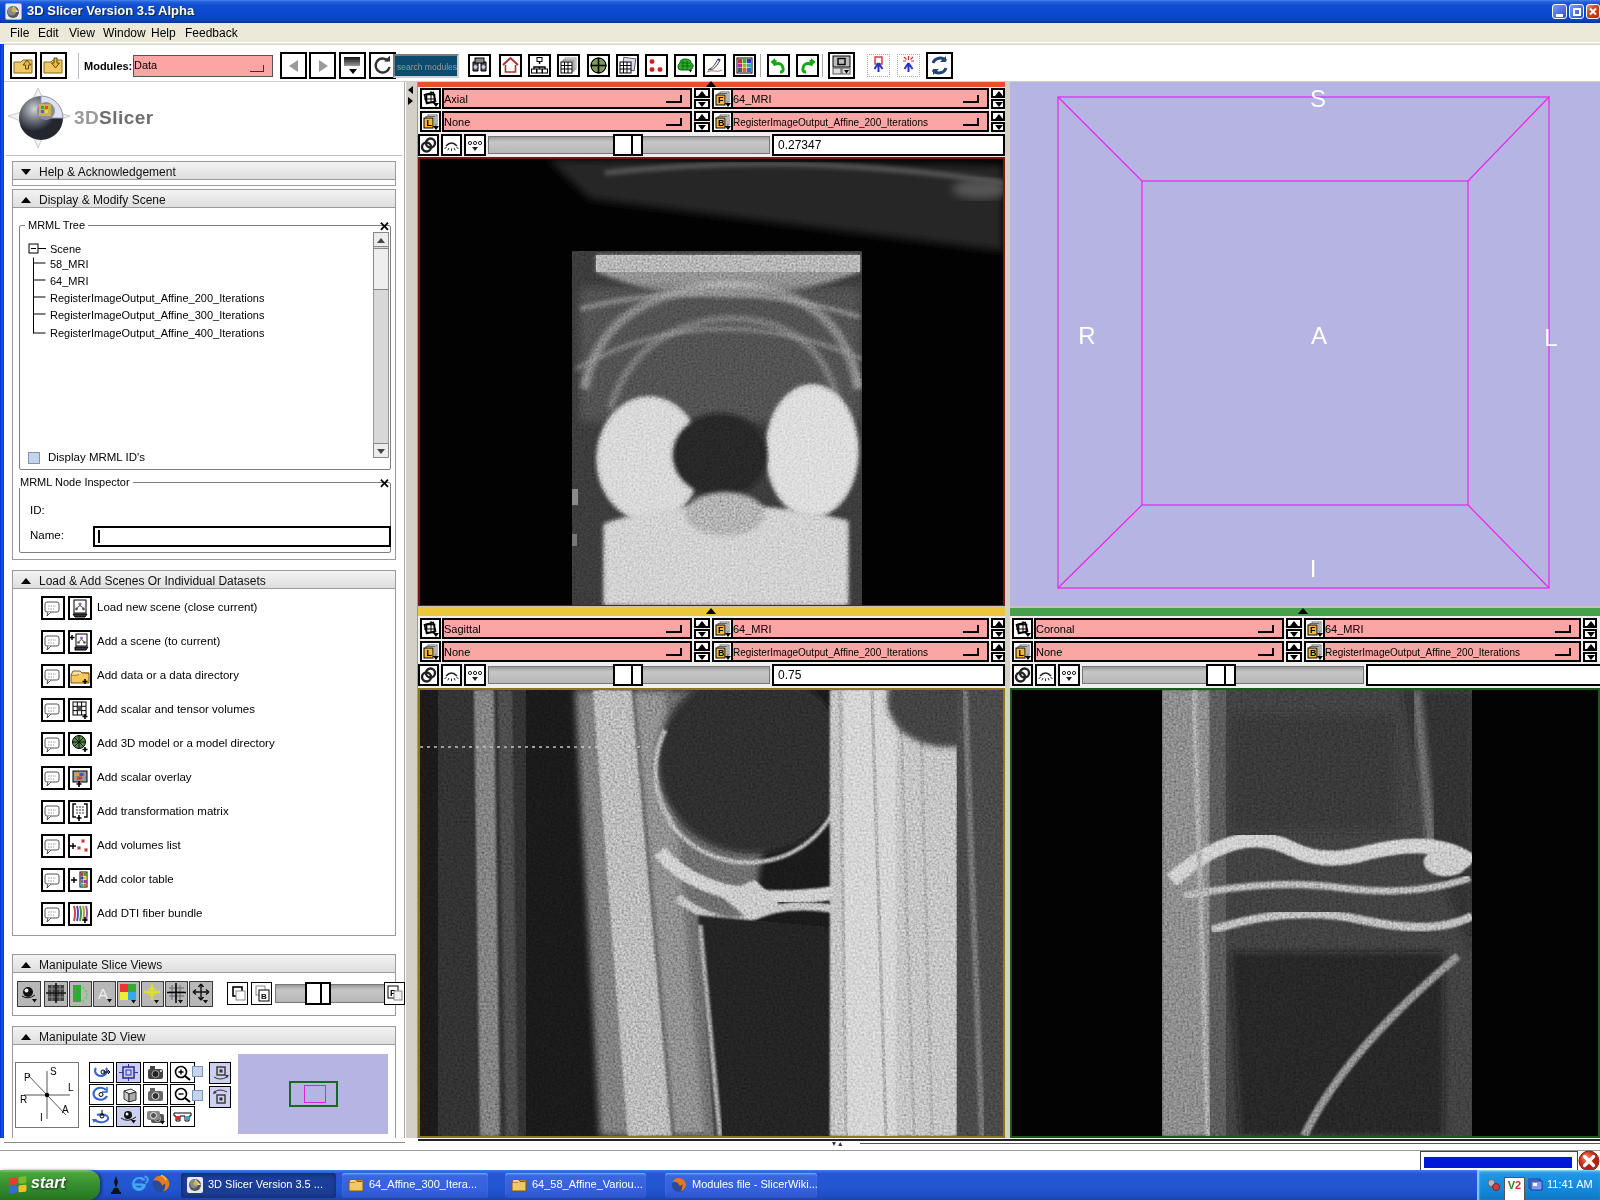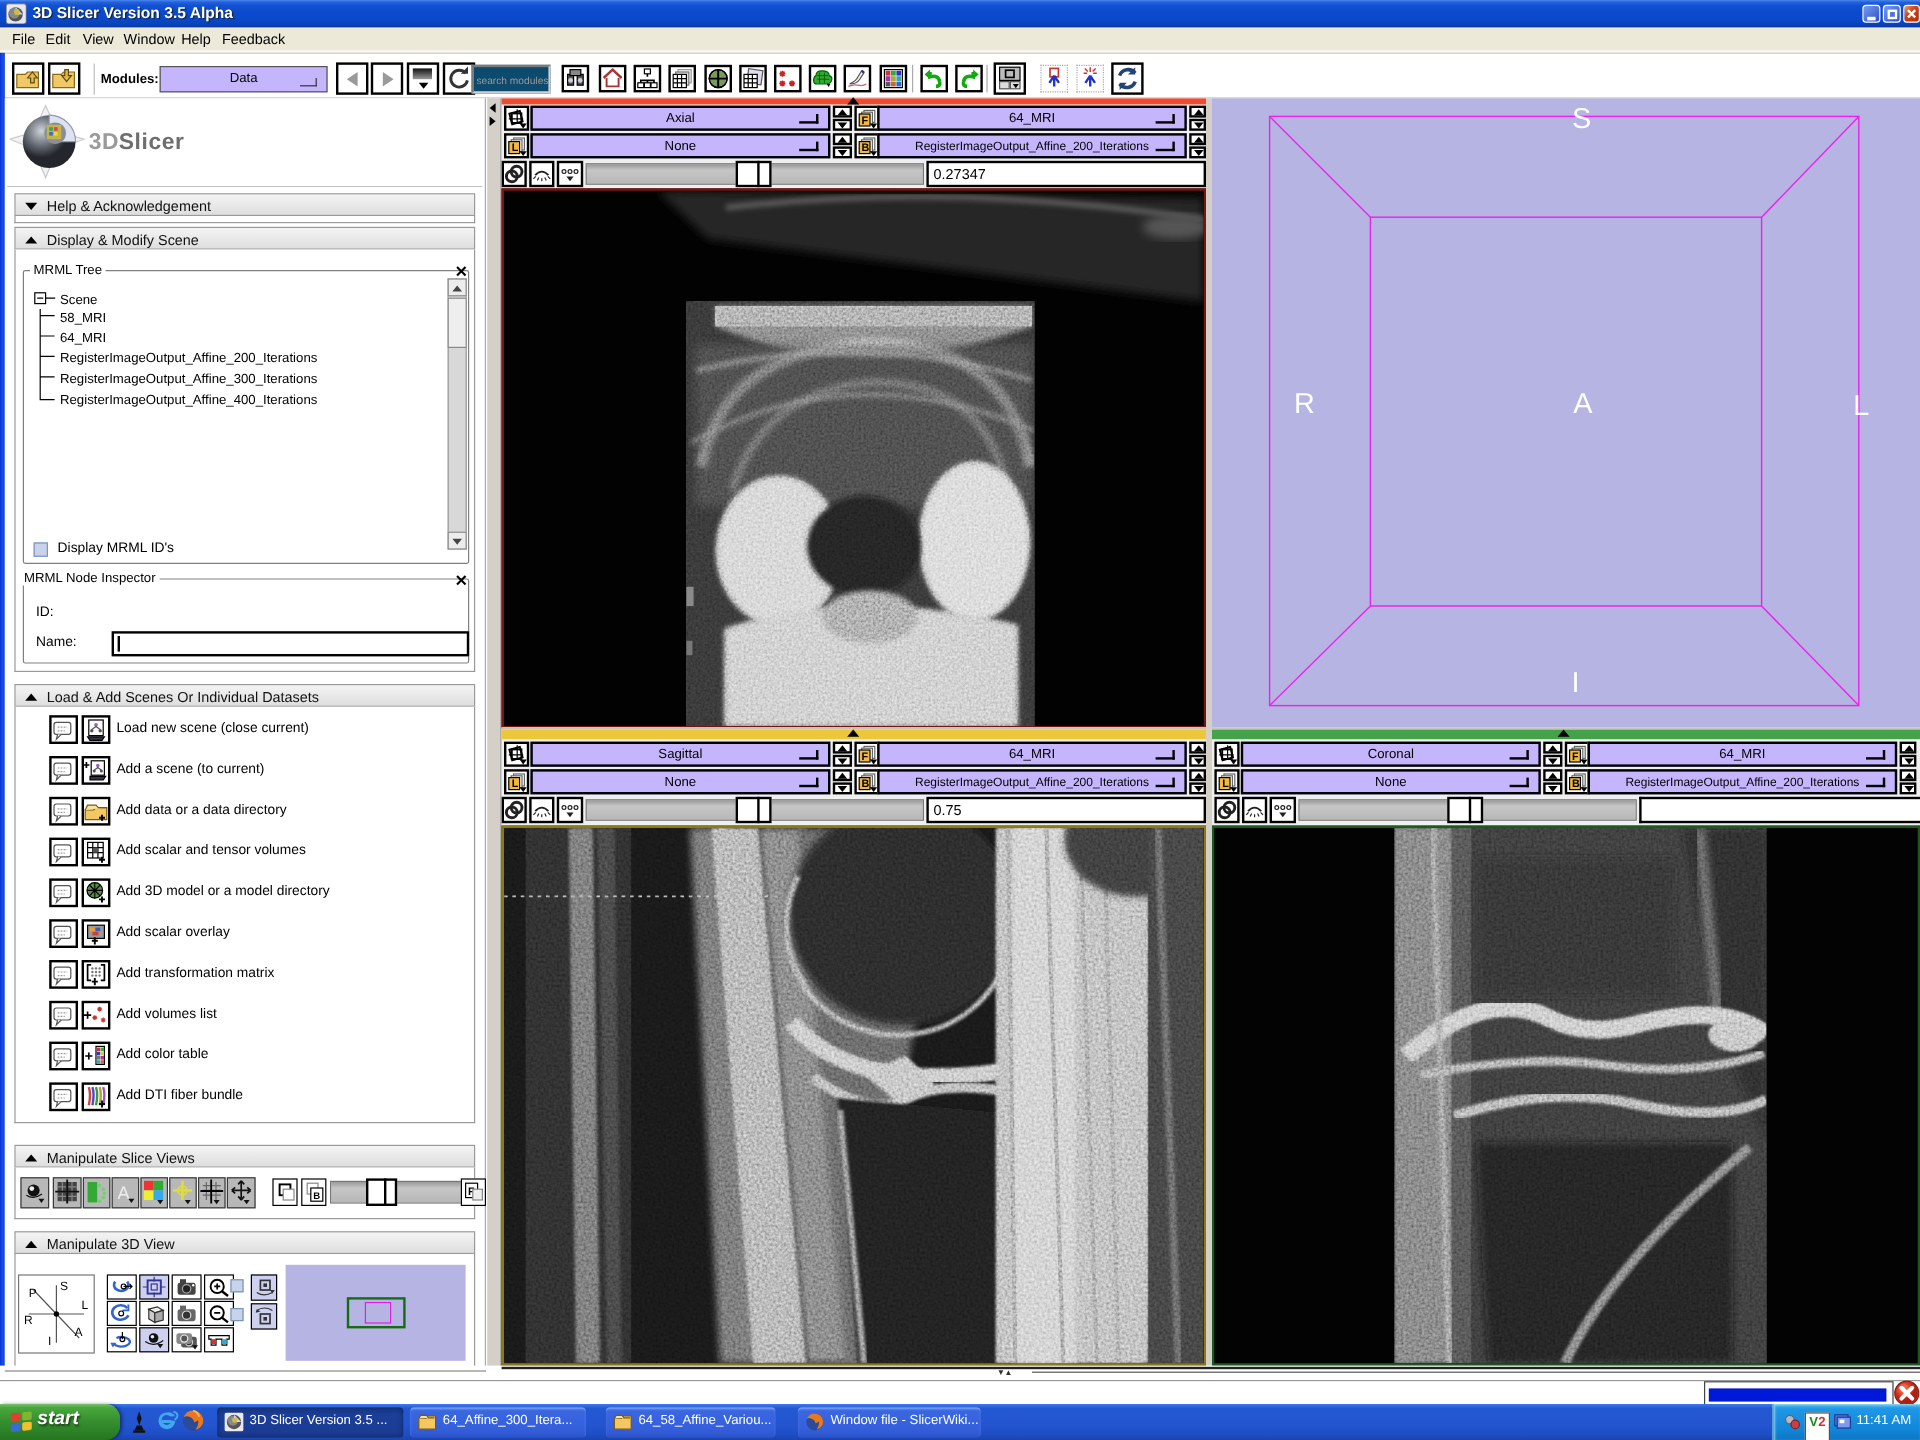--- a/index.html
+++ b/index.html
@@ -19,21 +19,21 @@
 .hdr .txt{position:absolute;left:26px;top:3px}
 .tri-d{border-left:5px solid transparent;border-right:5px solid transparent;border-top:6px solid #000}
 .tri-u{border-left:5px solid transparent;border-right:5px solid transparent;border-bottom:6px solid #000}
 .body{left:8px;width:384px;background:#fff;border:1px solid #9a9a9a;border-top:none}
 .gbox{border:1px solid #808080;border-radius:2px}
 .glabel{background:#fff;font-size:11px;padding:0 3px;color:#000}
 .xbtn{font-size:13px;font-weight:bold;color:#000;font-family:"Liberation Sans",sans-serif}
 #splitter{left:405px;top:82px;width:13px;height:1058px;background:#d4d0c8;border-left:1px solid #fff;border-right:1px solid #999}
 .vsplit{left:1005px;top:82px;width:5px;height:1056px;background:#d4d0c8}
 .ctl{background:#efefef}
-.combo{background:#c4b5fd;border:2px solid #000;font-size:11px;text-align:center;color:#000}
+.combo{background:#fca5a5;border:2px solid #000;font-size:11px;text-align:left;color:#000}
 .cglyph{position:absolute;right:8px;bottom:4px;width:16px;height:8px;border-bottom:2px solid #000;border-right:2px solid #000}
 .spin{background:#fff;border:2px solid #000;height:10px;position:relative}
 .spin:after{content:"";position:absolute;left:2px;width:0;height:0;border-left:4px solid transparent;border-right:4px solid transparent}
 .spinu:after{top:1px;border-bottom:5px solid #000}
 .spind:after{top:1px;border-top:5px solid #000}
 .trough{background:linear-gradient(180deg,#9a9a9a,#c6c6c6 30%,#b7b7b7);border:1px solid #777}
 .vfield{background:#fff;border:2px solid #000;border-right:none;font-size:12px;color:#000;padding:2px 0 0 4px}
 #taskbar{left:0;top:1170px;width:1600px;height:30px;background:linear-gradient(180deg,#3e7cf0 0%,#3268e0 6%,#2458d2 12%,#2355d0 60%,#1e4ec4 85%,#1a44ae 100%)}
 .task{top:1173px;height:25px;border-radius:3px;background:linear-gradient(180deg,#5788ef,#3a66e0 12%,#3560dd 70%,#2c53c8 100%);box-shadow:inset 0 1px 1px #7aa0f5;color:#fff;font-size:11px}
 .task .ic{position:absolute;left:6px;top:4px;width:16px;height:16px}
@@ -1228,21 +1228,21 @@
       <path d="M1 5 h6 l1.5-2 h6.5 v11 h-14z" fill="#f4c860" stroke="#7a5a10"></path>
       <path d="M1 5 l1.5-2.5 h5 l1.5 2 h5" fill="#fbe1a0" stroke="#7a5a10"></path>
     </svg>
   <div class="tx">64_58_Affine_Variou...</div>
 </div>
 <div class="a task" style="left:665px;width:152px">
   <svg class="ic" viewBox="0 0 16 16">
       <circle cx="8" cy="8" r="7" fill="#2a4a9a"></circle>
       <path d="M8 1 a7 7 0 0 1 6.6 9 q-1.6 3.4-5 4.2 q2.5-3.4 1.7-6.7 l-2.5 1.7 q-0.8-3.4-4.2-4.2 q-2.5-0.8-3.3 0.8 a7 7 0 0 1 6.7-4.8z" fill="#e87820"></path>
     </svg>
-  <div class="tx">Window file - SlicerWiki...</div>
+  <div class="tx">Modules file - SlicerWiki...</div>
 </div>
 <div class="a" id="tray">
   <svg class="a" style="left:9px;top:8px" width="14" height="14" viewBox="0 0 14 14">
       <circle cx="4.5" cy="5" r="3.5" fill="#b8b8c8" stroke="#666"></circle>
       <circle cx="9" cy="9" r="3.5" fill="#c84040" stroke="#802020"></circle>
     </svg>
   <div class="a" style="left:26px;top:7px;width:21px;height:32px;background:#fff;border:1px solid #555;font-size:11px;font-weight:bold;color:#1a8a1a;text-align:center;line-height:14px">V<span style="color:#c33">2</span></div>
   <svg class="a" style="left:50px;top:7px" width="16" height="16" viewBox="0 0 16 16">
       <rect x="1" y="2" width="11" height="9" fill="#5a7ae0" stroke="#223a8a"></rect>
       <rect x="3" y="4" width="11" height="9" fill="#7a9af4" stroke="#223a8a"></rect>

